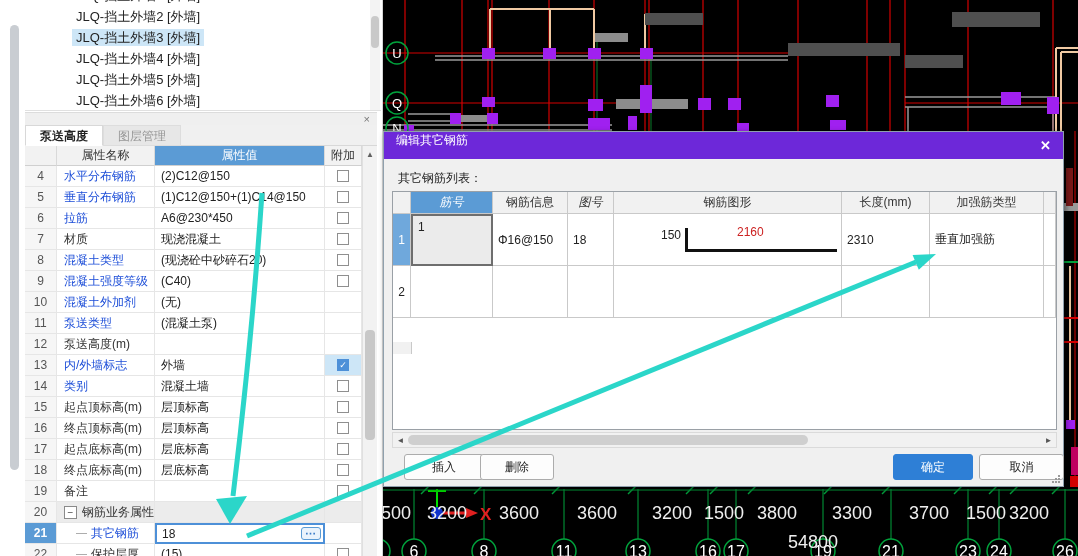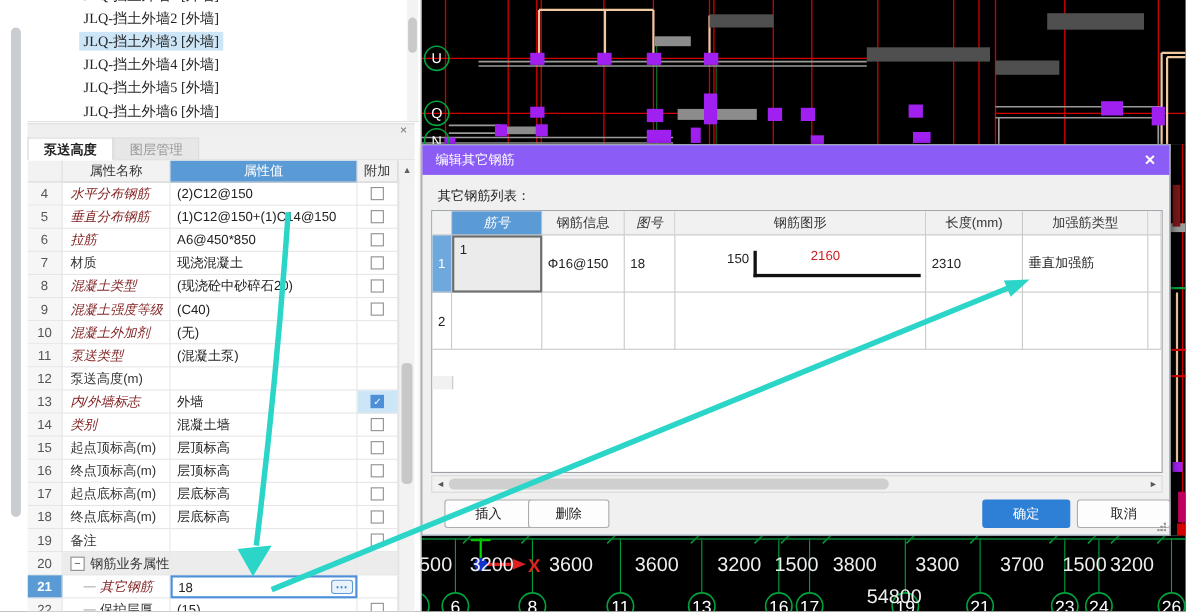--- a/index.html
+++ b/index.html
@@ -11,21 +11,21 @@
   .cad-right{position:absolute;left:1064px;top:131px;width:14px;height:356px;background:#000;z-index:1;}
   .cad-bottom{position:absolute;left:383px;top:487px;width:695px;height:69px;background:#000;z-index:1;}
   .cad-top svg,.cad-right svg,.cad-bottom svg{display:block;}
 
   
   .left-panel{position:absolute;left:0;top:0;width:383px;height:556px;background:#fff;z-index:10;border-right:1px solid #D5D5D5;box-sizing:border-box;}
   .left-scroll-thumb{position:absolute;left:10px;top:25px;width:9px;height:445px;background:#C9CDD2;border-radius:5px;}
   .tree-box{position:absolute;left:25px;top:0;width:356px;height:111px;overflow:hidden;background:#fff;border-bottom:1px solid #E0E0E0;box-sizing:border-box;}
   .tree-inner{position:absolute;left:0;top:-15px;width:100%;}
   .tree-item{height:21px;line-height:21px;font-size:13px;color:#222;padding-left:47px;white-space:nowrap;}
-  .tree-item .lbl{padding:1px 4px;font-family:Liberation Serif, serif;}
+  .tree-item .lbl{padding:1px 4px;}
   .tree-item.selected .lbl{background:#CDE6F7;}
   .tree-scroll{position:absolute;right:1px;top:0;width:10px;height:110px;background:#F3F3F3;}
   .tree-scroll .thumb{position:absolute;left:1px;top:16px;width:8px;height:32px;background:#C9C9C9;border-radius:4px;}
 
   .panel-head{position:absolute;left:25px;top:112px;width:352px;height:13px;background:#EFEFEF;border-top:1px solid #DCDCDC;box-sizing:border-box;}
   .panel-close{position:absolute;right:7px;top:0;font-size:11px;line-height:13px;color:#777;cursor:default;}
   .tabs{position:absolute;left:25px;top:125px;width:352px;height:21px;background:#F0F0F0;border-bottom:1px solid #D8D8D8;box-sizing:border-box;display:flex;}
   .tab{height:21px;line-height:21px;font-size:12px;padding:0 14px;box-sizing:border-box;}
   .tab.active{background:#FFF;border:1px solid #D8D8D8;border-bottom:1px solid #FFF;font-weight:bold;color:#222;}
   .tab.inactive{background:#E7E7E7;border:1px solid #DDD;color:#969696;}
@@ -33,41 +33,41 @@
   .prop-table{position:absolute;left:25px;top:146px;width:352px;height:410px;overflow:hidden;font-size:12px;background:#fff;}
   .phead{display:flex;height:20px;}
   .phead>div{box-sizing:border-box;border-right:1px solid #D9D9D9;border-bottom:1px solid #D0D0D0;background:#F2F2F2;
              display:flex;align-items:center;justify-content:center;color:#333;}
   .ph-num{width:32px;}.ph-name{width:98px;}.ph-val{width:170px;background:#5B9BD5 !important;color:#FFF !important;}.ph-extra{width:37px;}
   .prow{display:flex;height:21px;box-sizing:border-box;}
   .prow>div{box-sizing:border-box;border-right:1px solid #E6E6E6;border-bottom:1px solid #E6E6E6;display:flex;align-items:center;overflow:hidden;white-space:nowrap;}
   .c-num{width:32px;background:#F6F6F6;color:#555;justify-content:center;}
   .c-num.sel{background:#5B9BD5;color:#FFF;font-weight:bold;}
   .c-name{width:98px;padding-left:7px;color:#333;}
-  .c-name .link{color:#7f1d1d;font-style:italic;}
+  .c-name .link{color:#1d4ed8;}
   .c-val{width:170px;padding-left:6px;color:#222;position:relative;}
   .c-extra{width:37px;justify-content:center;}
   .c-extra.hl{background:#CDE6F7;}
   .gcell{background:#ECECEC !important;}
   .gbox{display:inline-flex;width:11px;height:11px;border:1px solid #8A8A8A;background:#FFF;font-size:10px;line-height:9px;
         align-items:center;justify-content:center;color:#444;margin-right:5px;flex:none;}
   .branch{display:inline-block;width:11px;height:1px;background:#ADADAD;margin:0 4px 0 12px;flex:none;}
   .cb{width:12px;height:12px;border:1px solid #8F8F8F;background:#FFF;display:inline-flex;align-items:center;justify-content:center;box-sizing:border-box;}
   .cb.on{background:#4D90D8;border-color:#4D90D8;color:#FFF;font-size:9px;line-height:10px;}
   .c-val.editing{border:2px solid #4D90D8;padding-left:5px;background:#FFF;}
   .more-btn{position:absolute;right:2px;top:2px;bottom:2px;width:18px;border:1px solid #5B9BD5;border-radius:3px;background:#EAF3FC;
             color:#3A7BC8;display:flex;align-items:center;justify-content:center;font-size:11px;font-weight:bold;letter-spacing:1px;}
   .prop-scroll{position:absolute;right:0;top:0;width:15px;height:410px;background:#F2F2F2;border-left:1px solid #E0E0E0;box-sizing:border-box;}
   .ps-up{height:16px;display:flex;align-items:center;justify-content:center;font-size:8px;color:#606060;background:#F2F2F2;}
   .ps-thumb{position:absolute;left:2px;top:184px;width:10px;height:110px;background:#C8C8C8;border-radius:4px;}
 
   
   .dialog{position:absolute;left:383px;top:131px;width:681px;height:356px;background:#F0F0F0;z-index:20;
           border:1px solid #8FA0AD;box-sizing:border-box;box-shadow:2px 2px 6px rgba(0,0,0,.45);}
-  .dtitle{height:27px;background:#8b5cf6;display:flex;align-items:center;color:#FFF;font-size:12px;padding-left:12px;position:relative;}
+  .dtitle{height:27px;background:#6d28d9;display:flex;align-items:flex-start;color:#FFF;font-size:12px;padding-left:12px;position:relative;}
   .dclose{position:absolute;right:12px;top:0;height:27px;display:flex;align-items:center;font-size:13px;font-weight:bold;color:#FFF;}
   .dlabel{position:absolute;left:14px;top:38px;font-size:12px;color:#222;}
   .dtable{position:absolute;left:8px;top:59px;width:665px;height:239px;background:#FFF;border:1px solid #9AA0A6;box-sizing:border-box;overflow:hidden;font-size:12px;}
   .drow{display:flex;}
   .drow>div{box-sizing:border-box;border-right:1px solid #C9C9C9;border-bottom:1px solid #C9C9C9;display:flex;align-items:center;overflow:hidden;}
   .dh{height:22px;background:#F1F1F1;justify-content:center;color:#333;}
   .dh.blue{background:#5B9BD5;color:#FFF;}
   .dc{height:52px;padding-left:5px;color:#222;}
   .dc.rowhdr{justify-content:center;padding-left:0;}
   .dc.rowhdr.blue{background:#6FA8DC;color:#FFF;}
@@ -350,21 +350,21 @@
             <div class="c-extra">
               <span class="cb"></span>
             </div>
           </div>
           <div class="prow">
             <div class="c-num">6</div>
             <div class="c-name">
               <span class="link">拉筋</span>
             </div>
             <div class="c-val">
-              <span>A6@450*850</span>
+              <span>A6@230*450</span>
             </div>
             <div class="c-extra">
               <span class="cb"></span>
             </div>
           </div>
           <div class="prow">
             <div class="c-num">7</div>
             <div class="c-name">
               <span>材质</span>
             </div>

